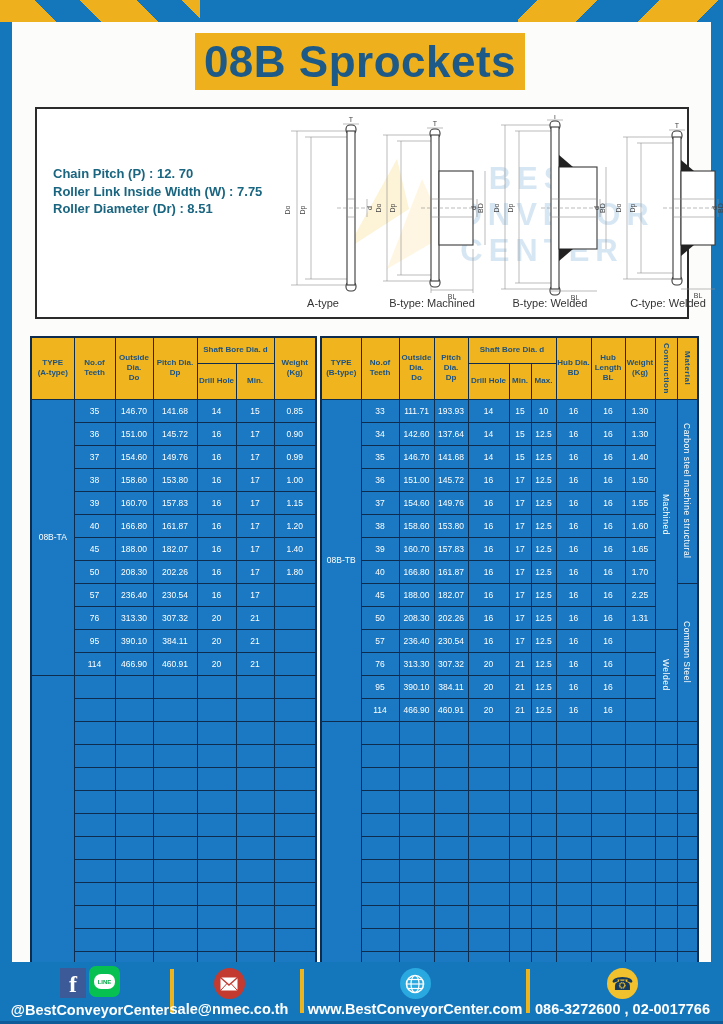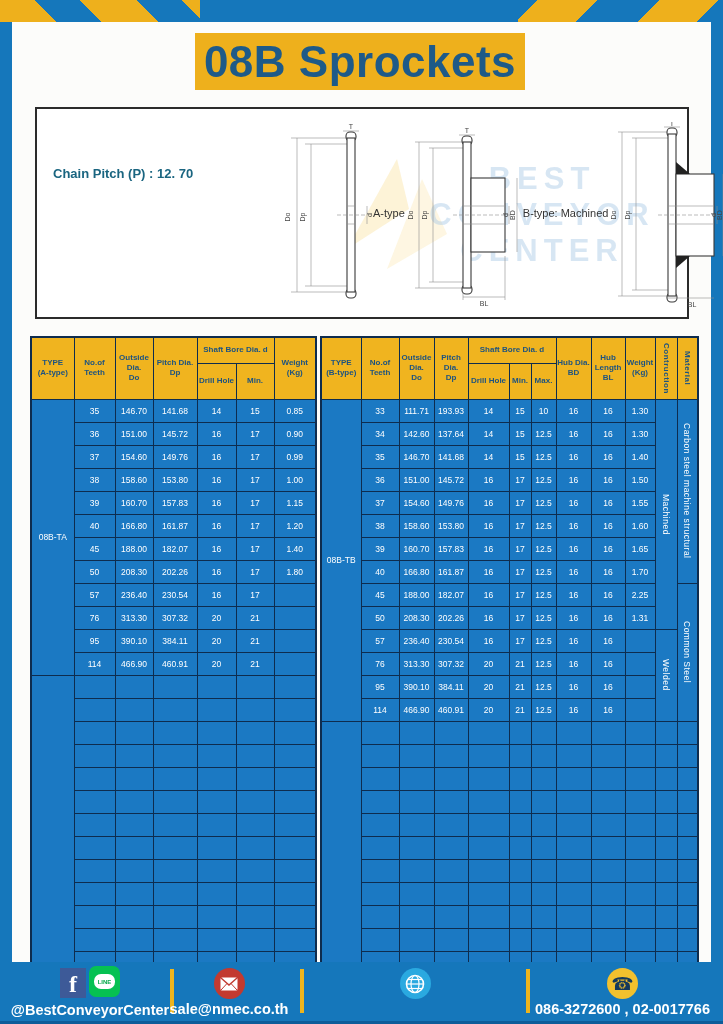--- a/index.html
+++ b/index.html
@@ -16,21 +16,21 @@
   .banner span{font-size:44px;font-weight:bold;color:#1e5a88;letter-spacing:.5px;}
 
   .panel{position:absolute;left:35px;top:107px;width:654px;height:212px;background:#ffffff;
          border:2px solid #2b2b2b;box-sizing:border-box;}
   .specs{position:absolute;left:16px;top:56px;}
   .spec-line{font-size:13px;font-weight:bold;color:#1a6580;line-height:17.5px;white-space:nowrap;}
   .wm-logo{position:absolute;left:290px;top:30px;opacity:.4;}
   .wm-text{position:absolute;left:340px;top:52px;width:330px;opacity:.45;color:#a8c9e6;
            font-weight:bold;font-size:31px;letter-spacing:6px;line-height:36px;text-align:center;}
   .figures{position:absolute;left:236px;top:6px;width:412px;height:200px;display:flex;justify-content:space-between;}
-  .fig{display:flex;flex-direction:row;align-items:center;}
+  .fig{display:flex;flex-direction:column;align-items:center;}
   .fig svg{display:block;}
   .fig figcaption{font-size:11px;color:#333;margin-top:-4px;text-align:center;white-space:nowrap;}
   .shape{fill:#ffffff;stroke:#3a3a3a;stroke-width:1.1;}
   .dim{stroke:#8f8f8f;stroke-width:.6;}
   .dimlab{fill:#444;font-size:7px;font-family:"Liberation Sans",sans-serif;}
   .weld{fill:#222;stroke:none;}
 
   table.spec-table{position:absolute;border-collapse:collapse;table-layout:fixed;background:#1b79c3;
     border:2px solid #0e2c4e;}
   table.spec-table th{background:#f0b41f;color:#1d5380;font-size:8px;font-weight:bold;
@@ -82,20 +82,22 @@
       <path d="M60,130 L95,40 L120,95 Z" fill="#f7d36e" opacity=".5"></path>
     </svg>
     <div class="wm-text">
       <div>BEST</div>
       <div>CONVEYOR</div>
       <div>CENTER</div>
     </div>
 
     <div class="specs">
       <div class="spec-line">Chain Pitch (P) : 12. 70</div>
+      <div class="spec-line">Roller Link Inside Width (W) : 7.75</div>
+      <div class="spec-line">Roller Diameter (Dr) : 8.51</div>
     </div>
 
     <div class="figures">
       <figure class="fig" style="margin:0;">
         <svg width="100" height="186" viewBox="0 0 100 186">
           <line class="dim" x1="18" y1="16" x2="78" y2="16"></line>
           <line class="dim" x1="18" y1="170" x2="78" y2="170"></line>
           <line class="dim" x1="24" y1="16" x2="24" y2="170"></line>
           <text class="dimlab" transform="rotate(-90 17 95)" x="17" y="95" text-anchor="middle">Do</text>
           <line class="dim" x1="32" y1="22" x2="78" y2="22"></line>
@@ -815,20 +817,21 @@
     <div class="fsec" style="left:305px;width:220px;">
       <div class="circle-icon globe-icon">
         <svg width="20" height="20" viewBox="0 0 20 20">
           <circle cx="10" cy="10" r="8.5" fill="none" stroke="#ffffff" stroke-width="1.6"></circle>
           <ellipse cx="10" cy="10" rx="4" ry="8.5" fill="none" stroke="#ffffff" stroke-width="1.2"></ellipse>
           <line x1="1.5" y1="10" x2="18.5" y2="10" stroke="#ffffff" stroke-width="1.2"></line>
           <line x1="2.6" y1="5.5" x2="17.4" y2="5.5" stroke="#ffffff" stroke-width="1.2"></line>
           <line x1="2.6" y1="14.5" x2="17.4" y2="14.5" stroke="#ffffff" stroke-width="1.2"></line>
         </svg>
       </div>
+      <div class="ftext">www.BestConveyorCenter.com</div>
     </div>
 
     <div class="fsec" style="left:530px;width:185px;">
       <div class="circle-icon phone-icon">
         <span class="phone-glyph">☎</span>
       </div>
       <div class="ftext">086-3272600 , 02-0017766</div>
     </div>
   </div>
 </div>

